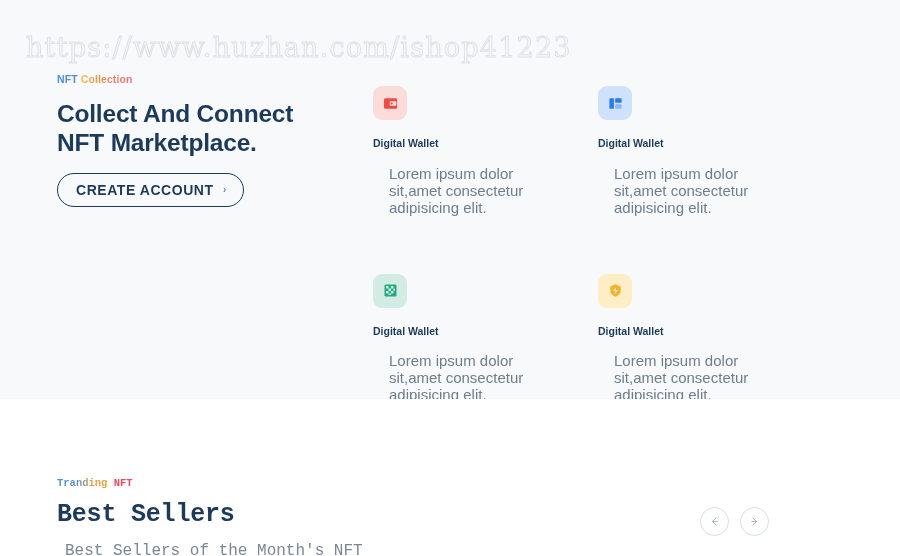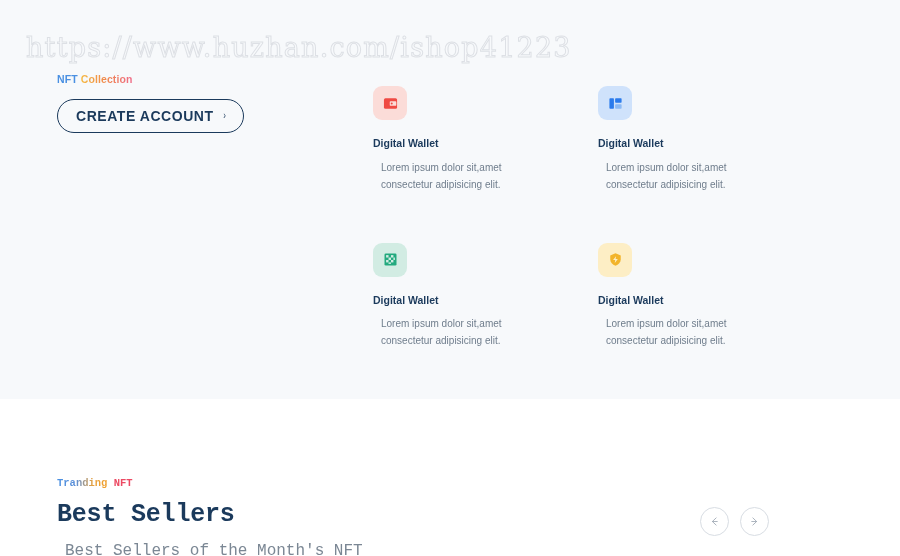--- a/index.html
+++ b/index.html
@@ -145,24 +145,24 @@
   .feature-icon svg { display: block; }
 
   .feature-title {
     font-size: 10.5px;
     font-weight: bold;
     color: #1b3a5c;
     margin: 0 0 10px 0;
     line-height: 1;
   }
   .feature-desc {
-    font-size: 10px;
+    font-size: 15px;
     line-height: 17px;
     color: #6f7d8c;
-    margin: 8px;
+    margin: 16px;
     max-width: 180px;
   }
 
   
   .sellers-section {
     position: absolute;
     left: 0;
     top: 399px;
     width: 900px;
     height: 157px;
@@ -237,20 +237,21 @@
   <section class="hero-section">
 
     <div class="watermark">https://www.huzhan.com/ishop41223</div>
 
     <div class="hero-left">
 
       <p class="eyebrow">
         <span class="w1">NFT</span><span>&nbsp;</span><span class="w2">Collection</span>
       </p>
 
+      <h1 class="hero-title">Collect And Connect NFT Marketplace.</h1>
 
 
       <button class="btn-create">
         <span class="label">CREATE ACCOUNT</span>
         <span class="chev">›</span>
       </button>
 
     </div>
 
     <div class="feature-grid">

